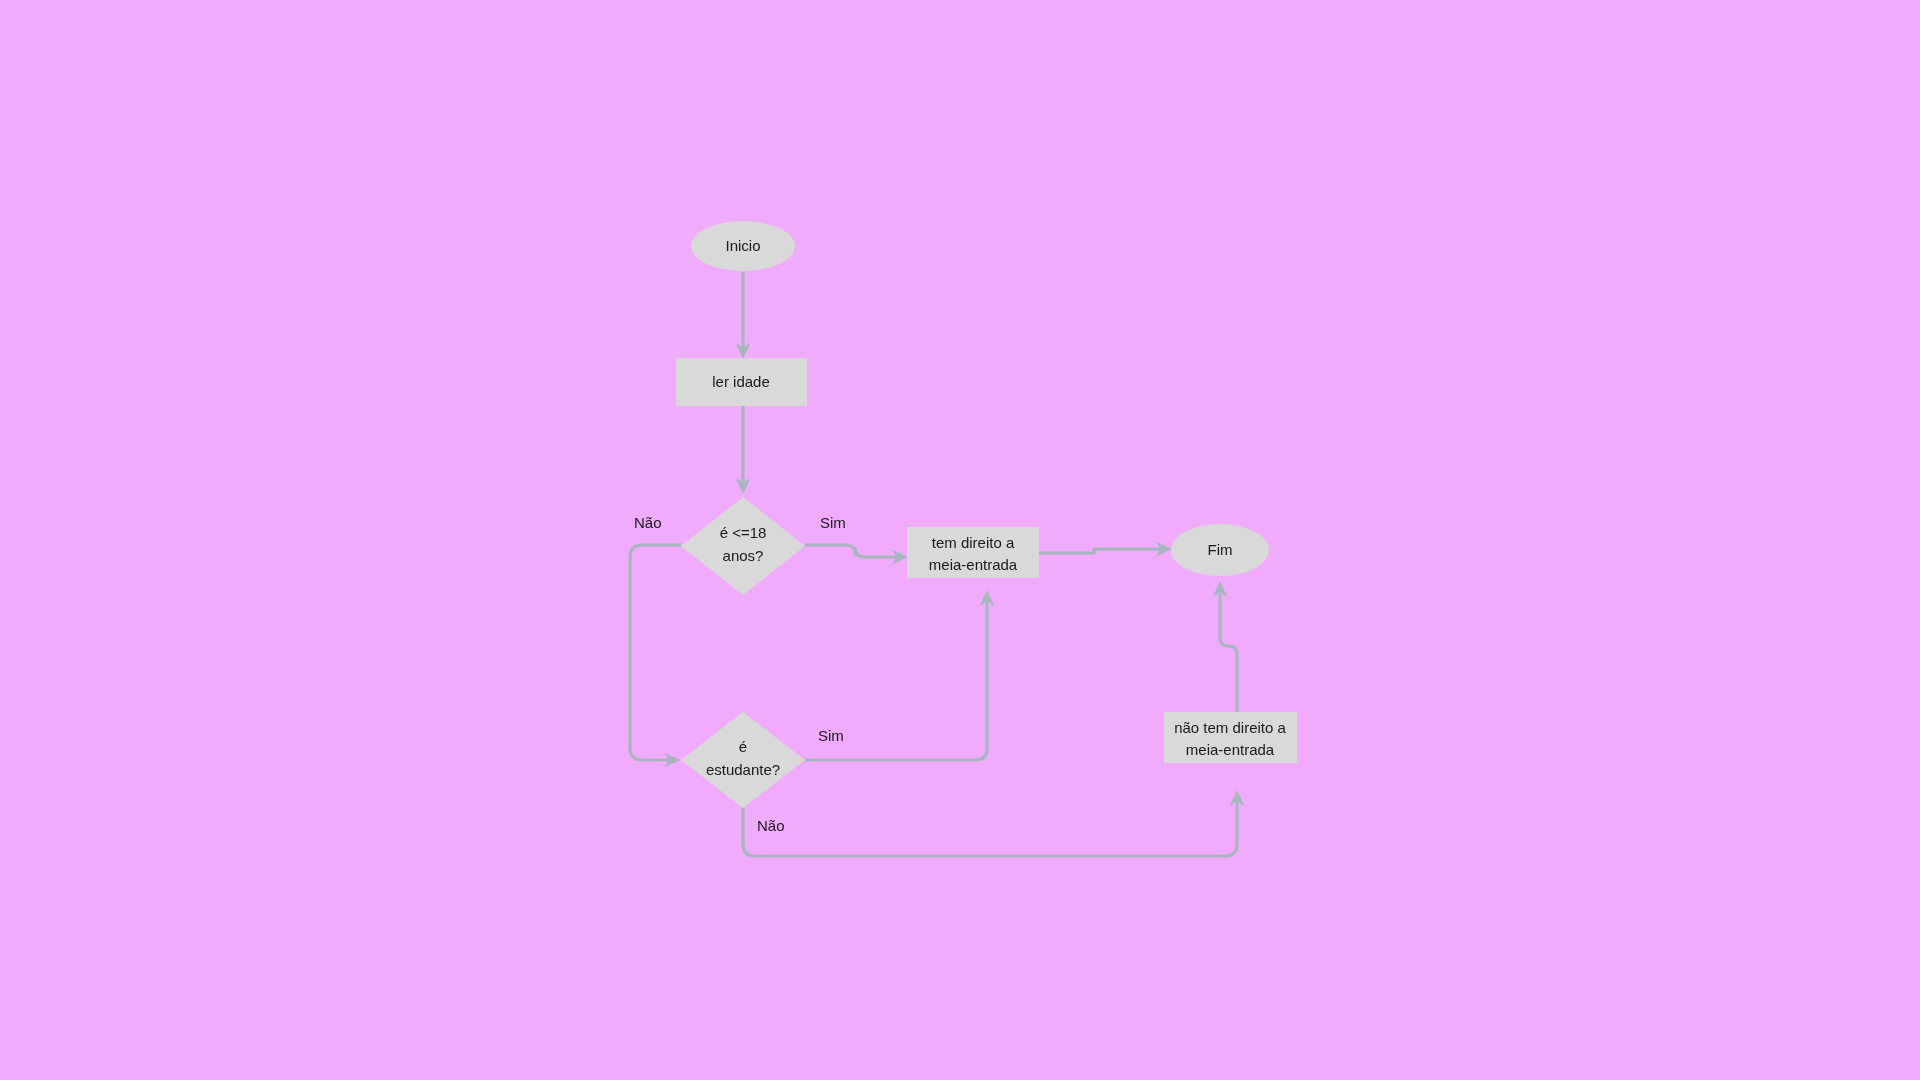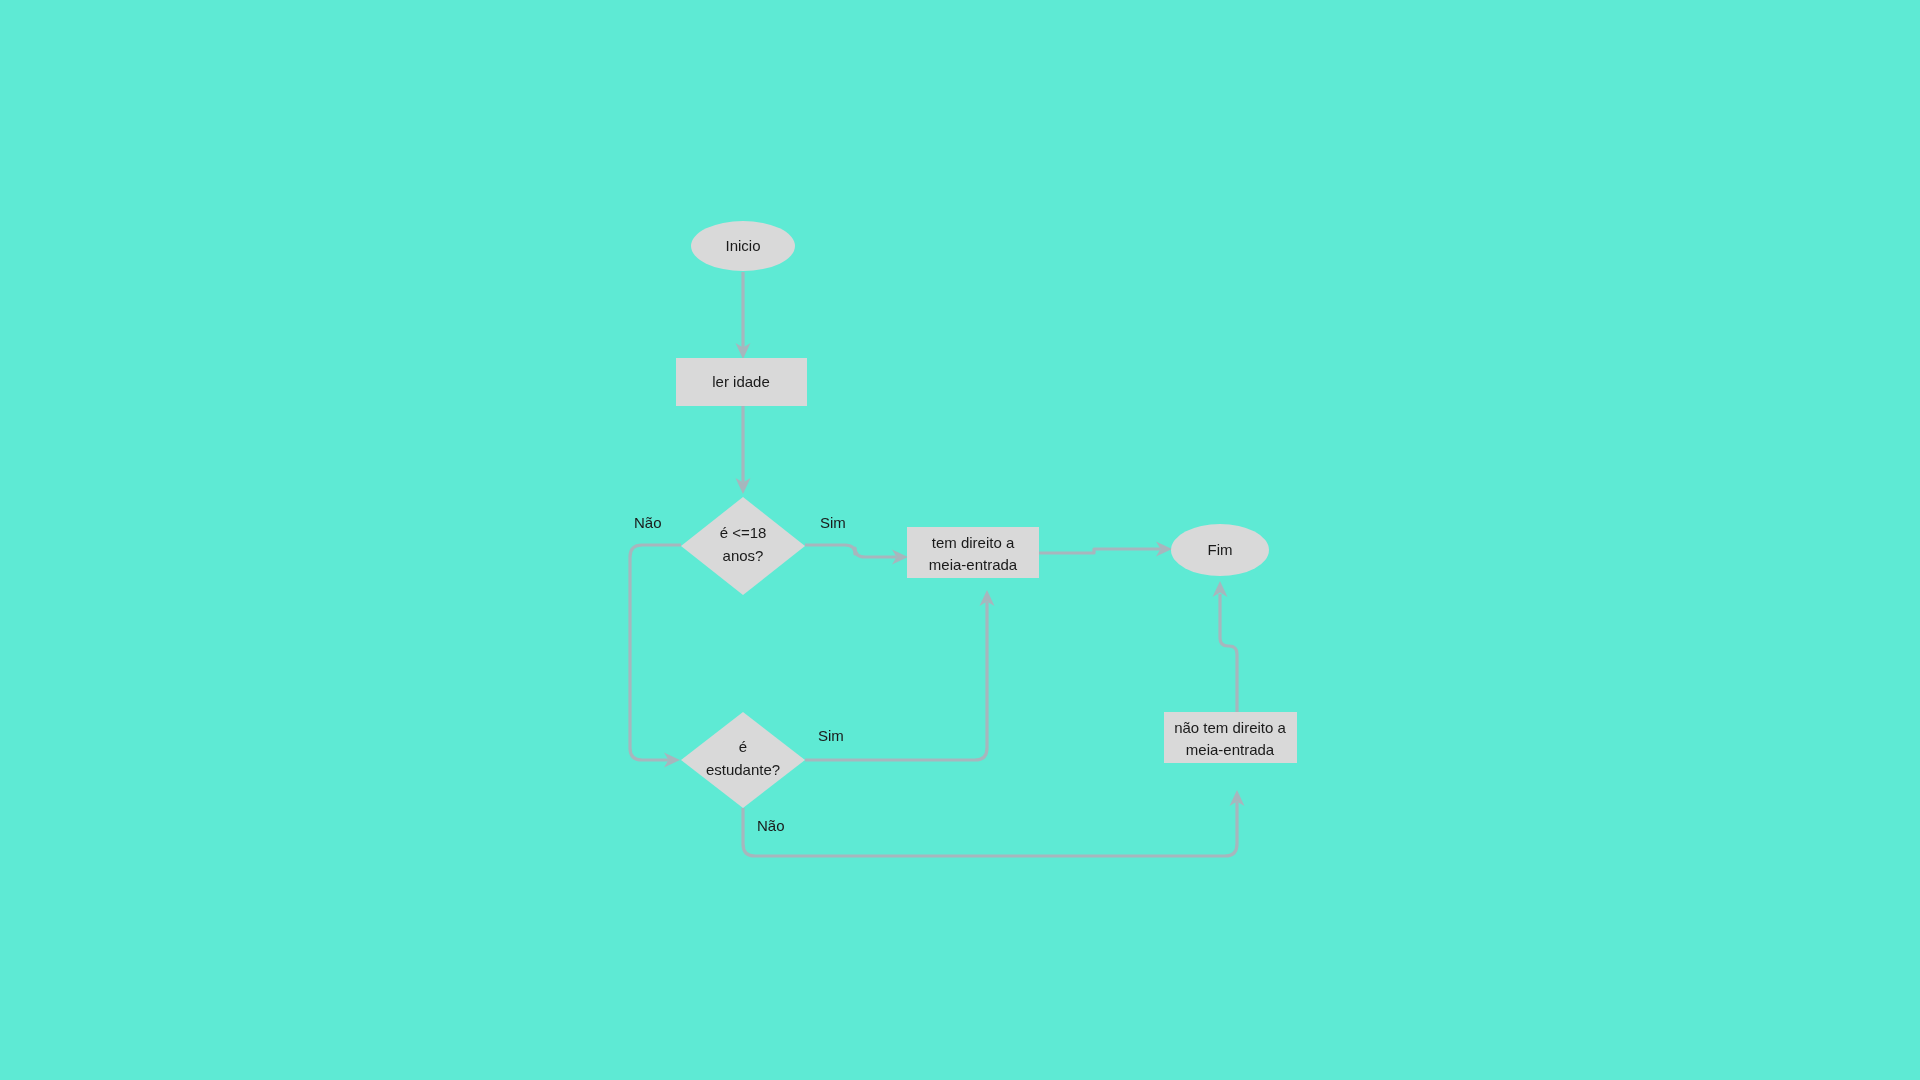--- a/index.html
+++ b/index.html
@@ -10,21 +10,21 @@
   body {
     width: 1920px;
     height: 1080px;
     overflow: hidden;
     font-family: "Liberation Sans", sans-serif;
   }
   #canvas {
     position: relative;
     width: 1920px;
     height: 1080px;
-    background: #5eead4;
+    background: #f0abfc;
   }
   #flow-svg {
     position: absolute;
     left: 0;
     top: 0;
     width: 1920px;
     height: 1080px;
   }
   .node-text {
     font-family: "Liberation Sans", sans-serif;

